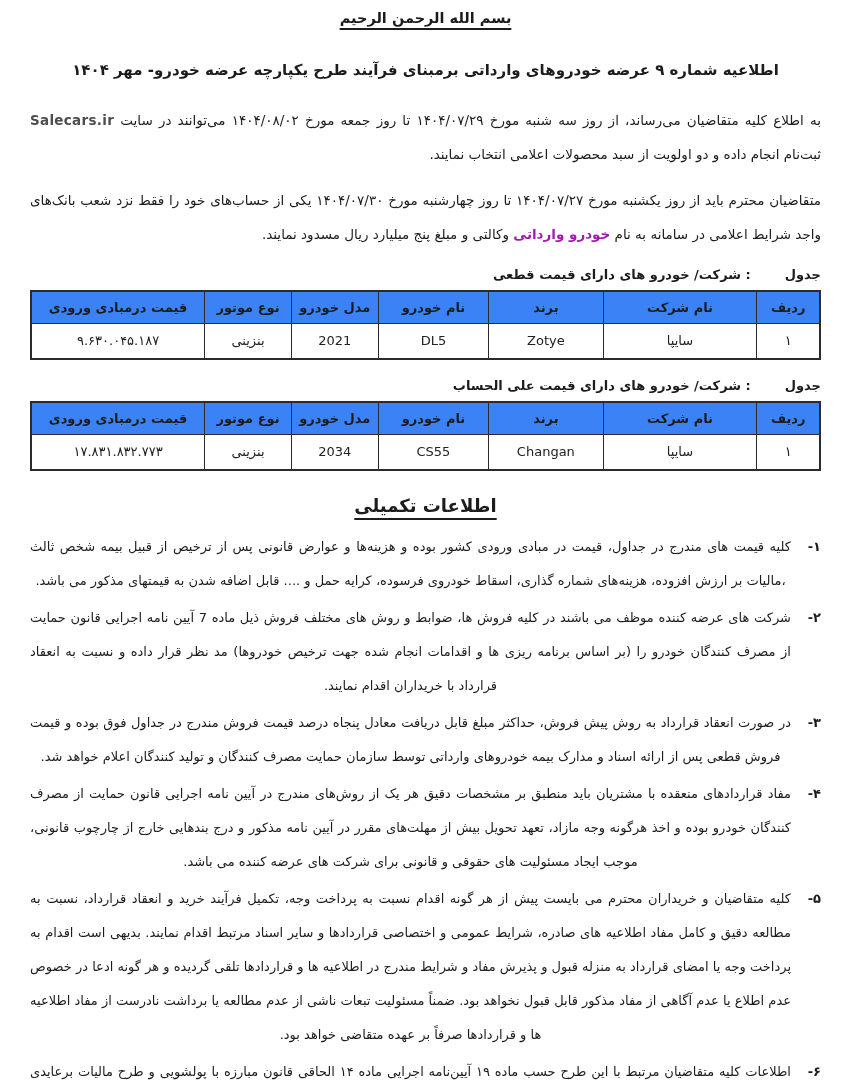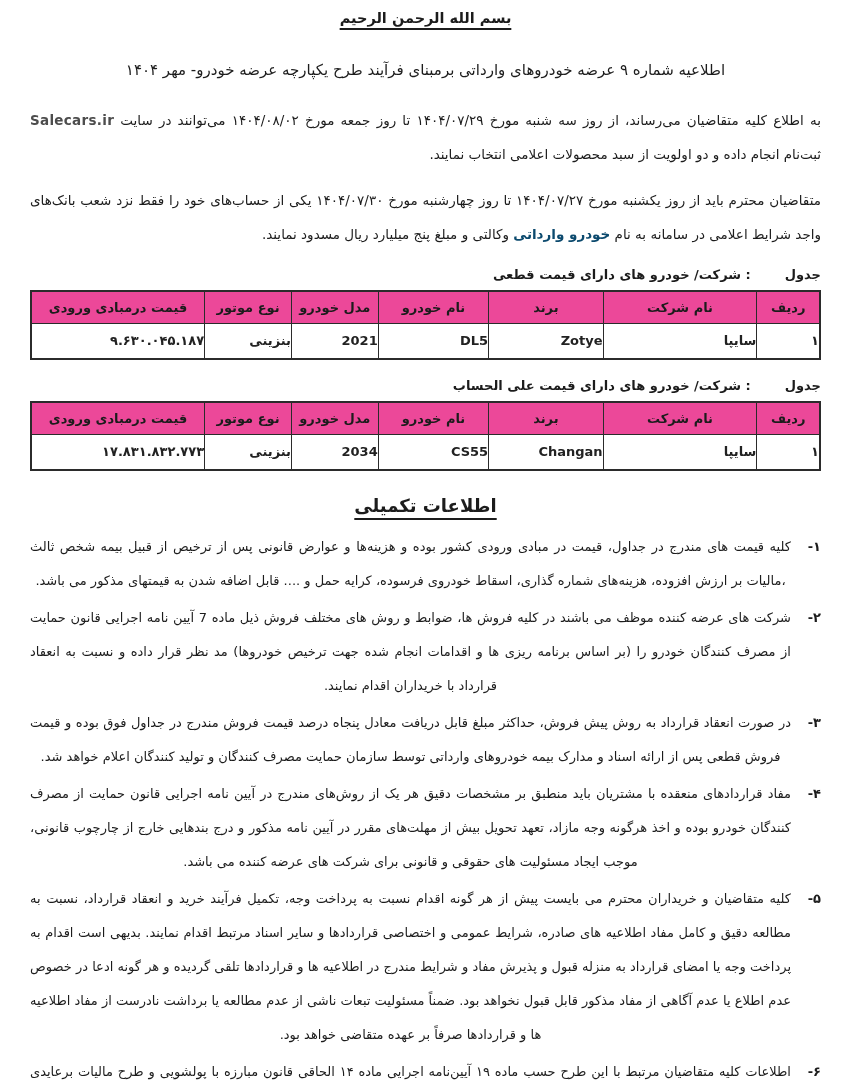--- a/index.html
+++ b/index.html
@@ -21,41 +21,41 @@
   }
   .bismillah span {
     text-decoration: underline;
     text-underline-offset: 5px;
     text-decoration-thickness: 1.5px;
   }
 
   .doc-title {
     margin-top: 30px;
     text-align: center;
-    font-weight: normal;
+    font-weight: bold;
     font-size: 15px;
     line-height: 22px;
   }
 
   .para {
     font-size: 13.5px;
     line-height: 34px;
     text-align: justify;
   }
   .para1 { margin-top: 22px; }
   .para2 { margin-top: 12px; }
   .site-link {
     color: #4d4d4d;
     font-weight: bold;
     direction: ltr;
     unicode-bidi: embed;
     cursor: pointer;
     letter-spacing: 0.3px;
   }
-  .red-em { color: #0c4a6e; font-weight: bold; }
+  .red-em { color: #a21caf; font-weight: bold; }
 
   .table-caption {
     display: flex;
     align-items: flex-end;
     gap: 34px;
     font-weight: bold;
     font-size: 13px;
     line-height: 20px;
   }
   .caption1 { margin-top: 14px; margin-bottom: 5px; }
@@ -69,25 +69,25 @@
   }
   table.cars th, table.cars td {
     border: 1.3px solid #2b2b2b;
     text-align: center;
     vertical-align: middle;
     font-size: 13px;
     overflow: hidden;
     white-space: nowrap;
   }
   table.cars th {
-    background: #ec4899;
+    background: #3b82f6;
     font-weight: bold;
     height: 32px;
   }
-  table.cars td { height: 36px; font-weight: bold; color: #222; text-align: right; }
+  table.cars td { height: 36px; font-weight: normal; color: #222; }
 
   .section-heading {
     margin-top: 22px;
     text-align: center;
     font-weight: bold;
     font-size: 18px;
     line-height: 26px;
   }
   .section-heading span {
     text-decoration: underline;

